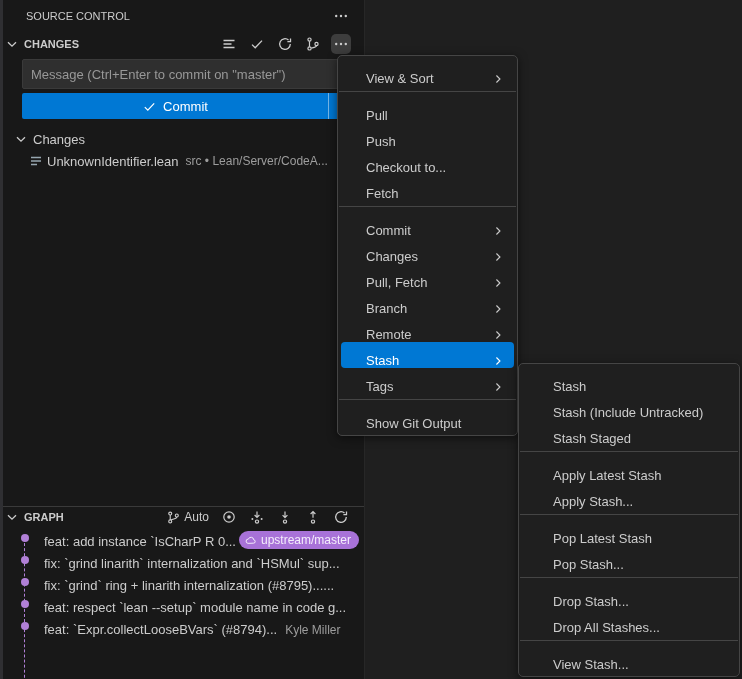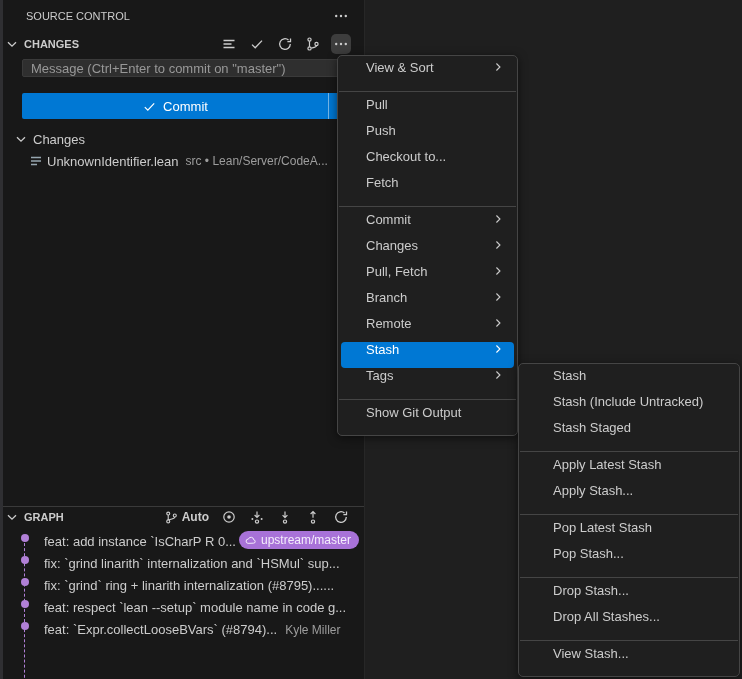--- a/index.html
+++ b/index.html
@@ -28,29 +28,29 @@
   }
   .pane-title { flex:1; font-size:11px; color:var(--text,#cccccc); }
 
   .section-header {
     position:absolute; left:0; width:100%; height:24px;
     display:flex; align-items:center; padding:0 13px 0 4px;
   }
   .section-header.changes { top:32px; }
   .section-header .twisty { width:16px; height:16px; margin-right:4px; color:var(--text,#cccccc); }
   .section-label { font-weight:bold; font-size:11px; flex:1; white-space:nowrap; }
-  .toolbar { display:flex; align-items:center; gap:8px;font-weight:bold; }
+  .toolbar { display:flex; align-items:center; gap:8px; }
   .icon-btn {
     width:20px; height:20px; display:flex; align-items:center; justify-content:center;
     border-radius:5px; color:var(--text,#cccccc); cursor:pointer; flex:none;
   }
   .icon-btn.active { background:var(--toolbar-active-bg,#3d3d3d); }
 
   .scm-input {
-    position:absolute; left:22px; top:59px; width:330px; height:18px;
+    position:absolute; left:22px; top:59px; width:330px; height:30px;
     background:var(--input-bg,#2f2f2f); border:1px solid #3a3a3a; border-radius:2px;
     color:var(--text,#cccccc); font-family:inherit; font-size:13px; padding:0 8px; outline:none;
   }
   .scm-input::placeholder { color:#989898; }
 
   .commit-btn {
     position:absolute; left:22px; top:93px; width:330px; height:26px;
     background:var(--accent,#0078d4); border-radius:2px; color:#ffffff;
     display:flex; align-items:stretch; cursor:pointer; overflow:hidden;
   }
@@ -93,21 +93,21 @@
 
   
   .menu {
     position:absolute; background:var(--menu-bg,#1f1f1f);
     border:1px solid var(--menu-border,#454545); border-radius:5px;
     box-shadow:0 2px 10px rgba(0,0,0,.55); padding:4px 0; z-index:10;
   }
   #context-menu { left:337px; top:55px; width:181px; }
   #stash-submenu { left:518px; top:363px; width:222px; }
   .menu-item {
-    height:26px; display:flex; align-items:flex-start; margin:0 3px;
+    height:26px; display:flex; align-items:flex-end; margin:0 3px;
     padding:0 9px 0 25px; border-radius:4px; color:var(--text,#cccccc);
     font-size:13px; cursor:pointer; white-space:nowrap;gap:47px;
   }
   #stash-submenu .menu-item { padding-left:31px; }
   .menu-item.selected { background:var(--accent,#0078d4); color:#ffffff; }
   .menu-chevron { margin-left:auto; }
   .menu-sep { height:1px; background:var(--menu-border,#454545); margin:5px 1px; }
 </style>
 </head>
 <body>

